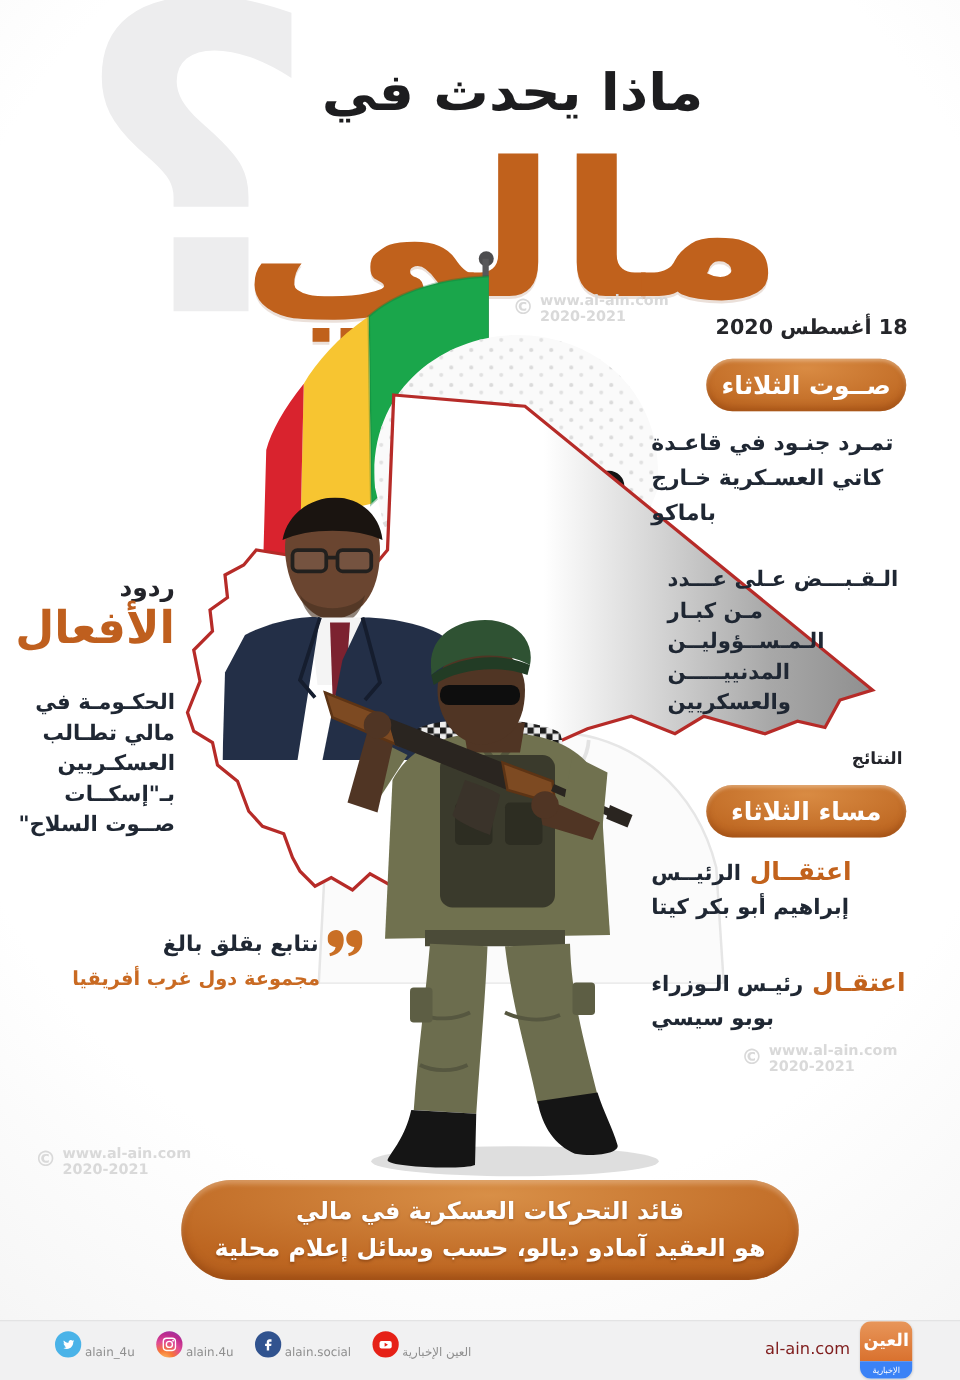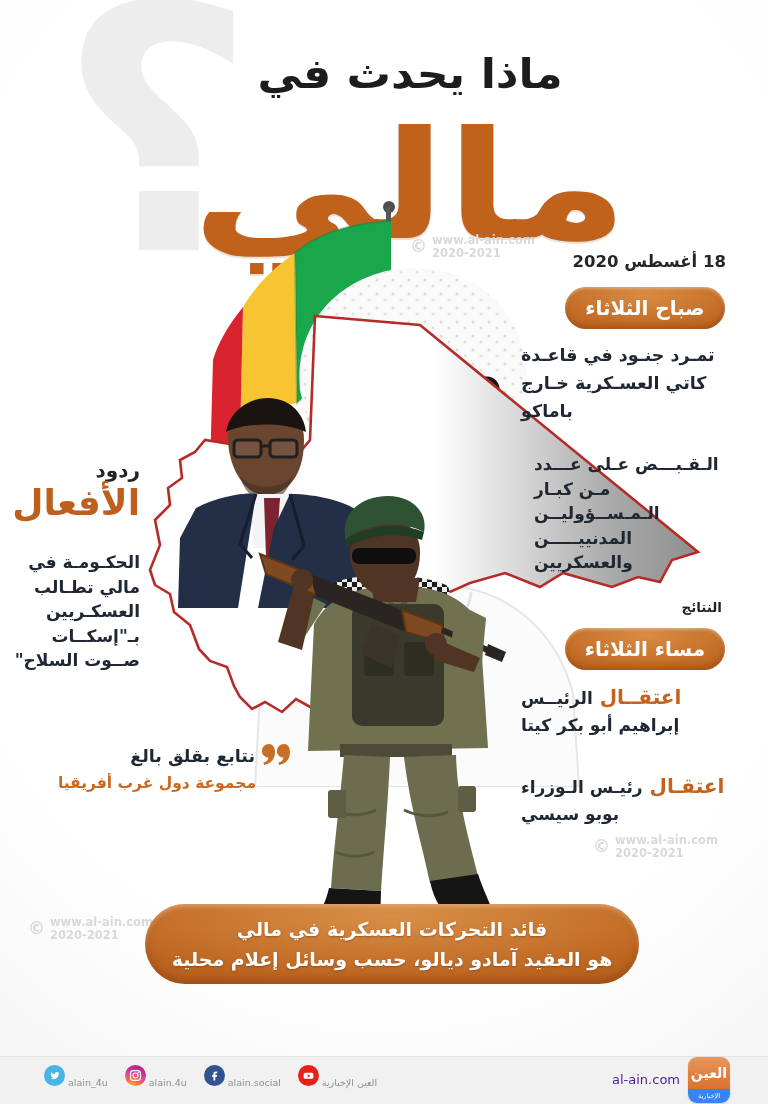--- a/index.html
+++ b/index.html
@@ -38,34 +38,34 @@
   .col-l{right:628px;z-index:10;text-align:right;}
   .rsmall{top:458px;font-size:20px;font-weight:bold;color:#23242a;}
   .rbig{top:482px;font-size:36px;font-weight:bold;color:#bf5f1e;}
   .gov{top:550px;width:134px;font-size:17px;font-weight:bold;color:#1f2733;line-height:24.5px;}
   .quote{right:478px;z-index:10;width:262px;text-align:right;direction:rtl;}
   .q1{top:744px;} .q2{top:822px;}
   .qtext{font-size:17.5px;font-weight:bold;color:#1f2733;line-height:25px;}
   .qicon{display:inline-block;vertical-align:top;margin-left:7px;width:28px;height:22px;}
   .qsrc{margin-top:5px;padding-left:0;padding-right:34px;font-size:15.5px;font-weight:bold;color:#c96a22;}
   
-  .banner{left:145px;top:904px;width:494px;height:80px;border-radius:42px;z-index:10;
+  .banner{left:145px;top:944px;width:494px;height:80px;border-radius:42px;z-index:10;
     background:radial-gradient(130% 160% at 50% 15%, #d88f47 0%, #bd6621 48%, #a04c12 100%);
     box-shadow:inset 0 -4px 8px rgba(110,40,0,.35), inset 0 3px 4px rgba(255,225,190,.4);
     display:flex;flex-direction:column;align-items:center;justify-content:center;gap:2px;}
   .banner div{color:#fff;font-size:19px;font-weight:bold;line-height:28px;text-shadow:0 1px 2px rgba(90,35,0,.4);}
   
   .footer{left:0;top:1056px;width:768px;height:48px;background:#f1f1f2;border-top:1px solid #e3e3e4;z-index:10;}
   .socials{position:absolute;left:44px;top:8px;display:flex;gap:17px;direction:ltr;align-items:center;}
   .sgroup{display:flex;align-items:flex-end;gap:3px;}
   .sc{width:21px;height:21px;border-radius:50%;display:flex;align-items:center;justify-content:center;margin-bottom:2px;}
   .tw{background:#4ab3e8;} .fb{background:#31538f;} .yt{background:#e62117;}
   .ig{background:radial-gradient(circle at 30% 110%, #fdc468 0%, #f77737 28%, #df4996 55%, #bc2a8d 75%, #8a3ab9 100%);}
   .handle{font-size:9.5px;color:#8f8f8f;line-height:10px;}
-  .site{position:absolute;right:88px;top:15px;font-size:13px;color:#4c1d95;direction:ltr;text-align:center;}
+  .site{position:absolute;right:88px;top:15px;font-size:13px;color:#7f1d1d;direction:ltr;text-align:center;}
   .alogo{position:absolute;right:38px;top:0px;width:42px;height:46px;border-radius:9px;overflow:hidden;
     box-shadow:0 1px 2px rgba(0,0,0,.15);display:flex;flex-direction:column;}
   .alogo .top{flex:1;background:linear-gradient(180deg,#e8965a,#d9712e);color:#fff;font-weight:bold;
     font-size:14px;display:flex;align-items:center;justify-content:center;}
   .alogo .bot{height:14px;background:#3b82f6;color:#fff;font-size:6.5px;display:flex;align-items:center;justify-content:center;}
   svg{display:block;}
 </style>
 </head>
 <body>
 
@@ -225,21 +225,21 @@
   <div class="abs wm" style="left:593px;top:834px;">
     <span class="c">©</span>
     <span><span>www.al-ain.com</span><br><span>2020-2021</span></span>
   </div>
   <div class="abs wm" style="left:28px;top:916px;">
     <span class="c">©</span>
     <span><span>www.al-ain.com</span><br><span>2020-2021</span></span>
   </div>
 
   <div class="abs col-r date rtl">18 أغسطس 2020</div>
-  <div class="abs badge b1 rtl">صباح الثلاثاء</div>
+  <div class="abs badge b1 rtl">صــوت الثلاثاء</div>
   <div class="abs col-r para p1 rtl">تمـرد جنـود في قاعـدة كاتي العسـكرية خـارج باماكو</div>
   <div class="abs col-r para p2 rtl">الـقـبـــض عـلى عـــدد مـن كبـار الـمـســؤوليــن المدنييـــــن والعسكريين</div>
   <div class="abs results rtl" style="z-index:10;">النتائج</div>
   <div class="abs badge b2 rtl">مساء الثلاثاء</div>
   <div class="abs col-r para arrest a1 rtl">
     <span class="hl">اعتقــال </span><span>الرئيــس إبراهيم أبو بكر كيتا</span>
   </div>
   <div class="abs col-r para arrest a2 rtl">
     <span class="hl">اعتقـال </span><span>رئيـس الـوزراء بوبو سيسي</span>
   </div>

